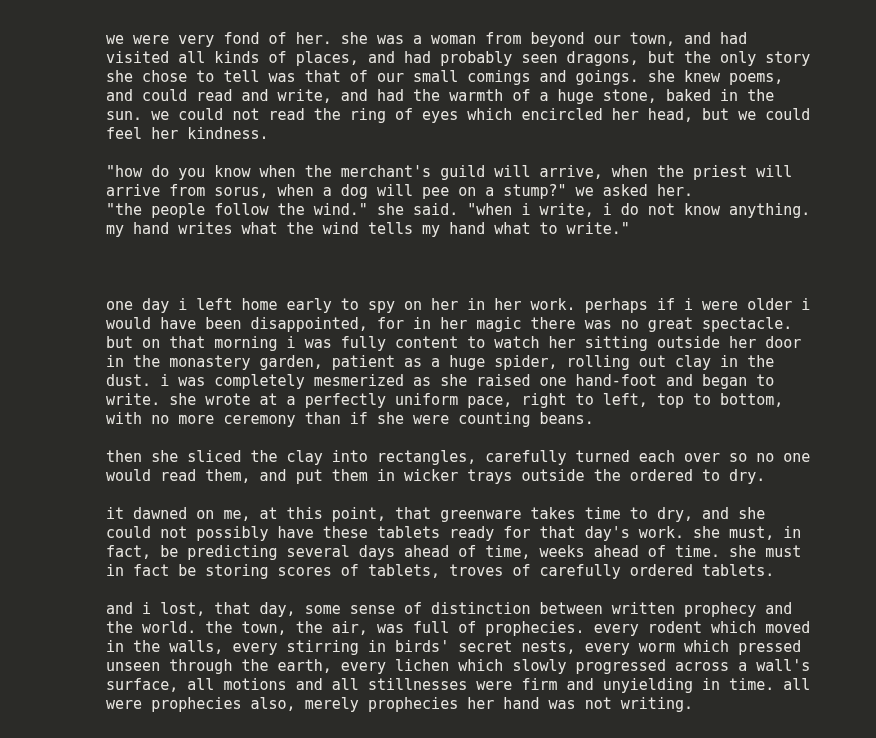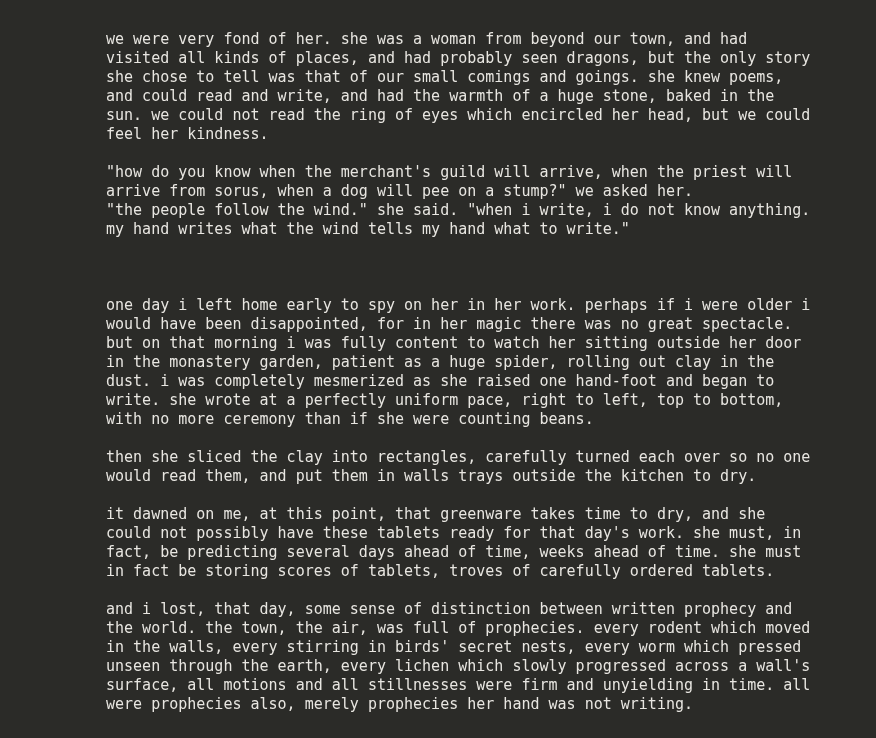--- a/index.html
+++ b/index.html
@@ -49,21 +49,21 @@
   <div class="gap-large"></div>
   <p class="para">one day i left home early to spy on her in her work. perhaps if i were older i
 would have been disappointed, for in her magic there was no great spectacle.
 but on that morning i was fully content to watch her sitting outside her door
 in the monastery garden, patient as a huge spider, rolling out clay in the
 dust. i was completely mesmerized as she raised one hand-foot and began to
 write. she wrote at a perfectly uniform pace, right to left, top to bottom,
 with no more ceremony than if she were counting beans.</p>
   <div class="gap-small"></div>
   <p class="para">then she sliced the clay into rectangles, carefully turned each over so no one
-would read them, and put them in walls trays outside the kitchen to dry.</p>
+would read them, and put them in wicker trays outside the ordered to dry.</p>
   <div class="gap-small"></div>
   <p class="para">it dawned on me, at this point, that greenware takes time to dry, and she
 could not possibly have these tablets ready for that day's work. she must, in
 fact, be predicting several days ahead of time, weeks ahead of time. she must
 in fact be storing scores of tablets, troves of carefully ordered tablets.</p>
   <div class="gap-small"></div>
   <p class="para">and i lost, that day, some sense of distinction between written prophecy and
 the world. the town, the air, was full of prophecies. every rodent which moved
 in the walls, every stirring in birds' secret nests, every worm which pressed
 unseen through the earth, every lichen which slowly progressed across a wall's

